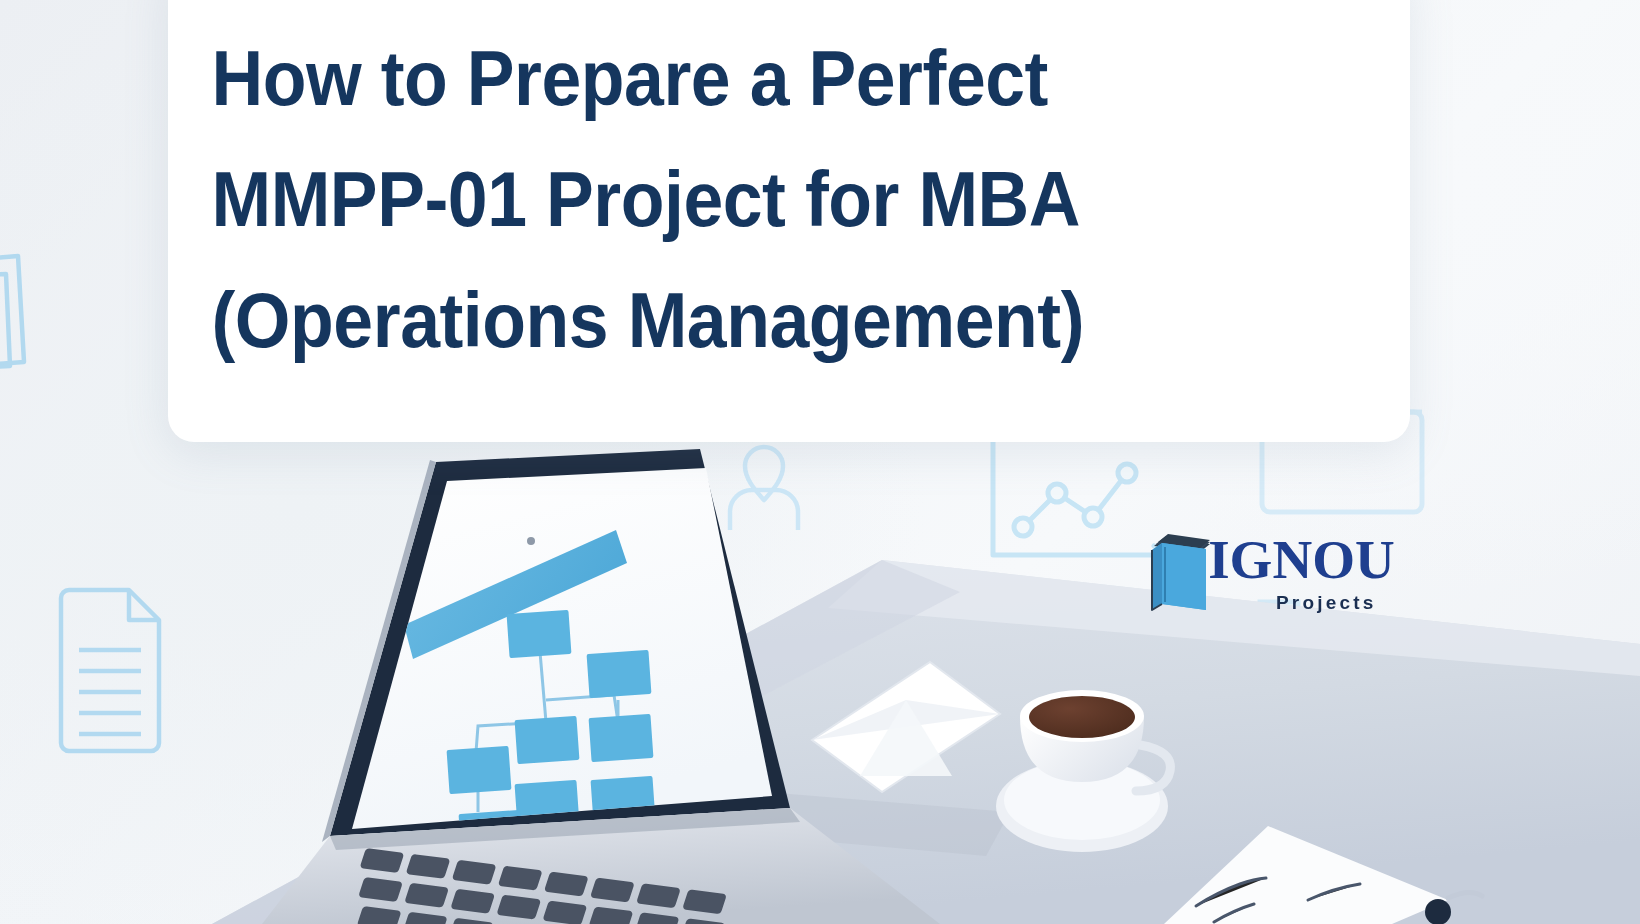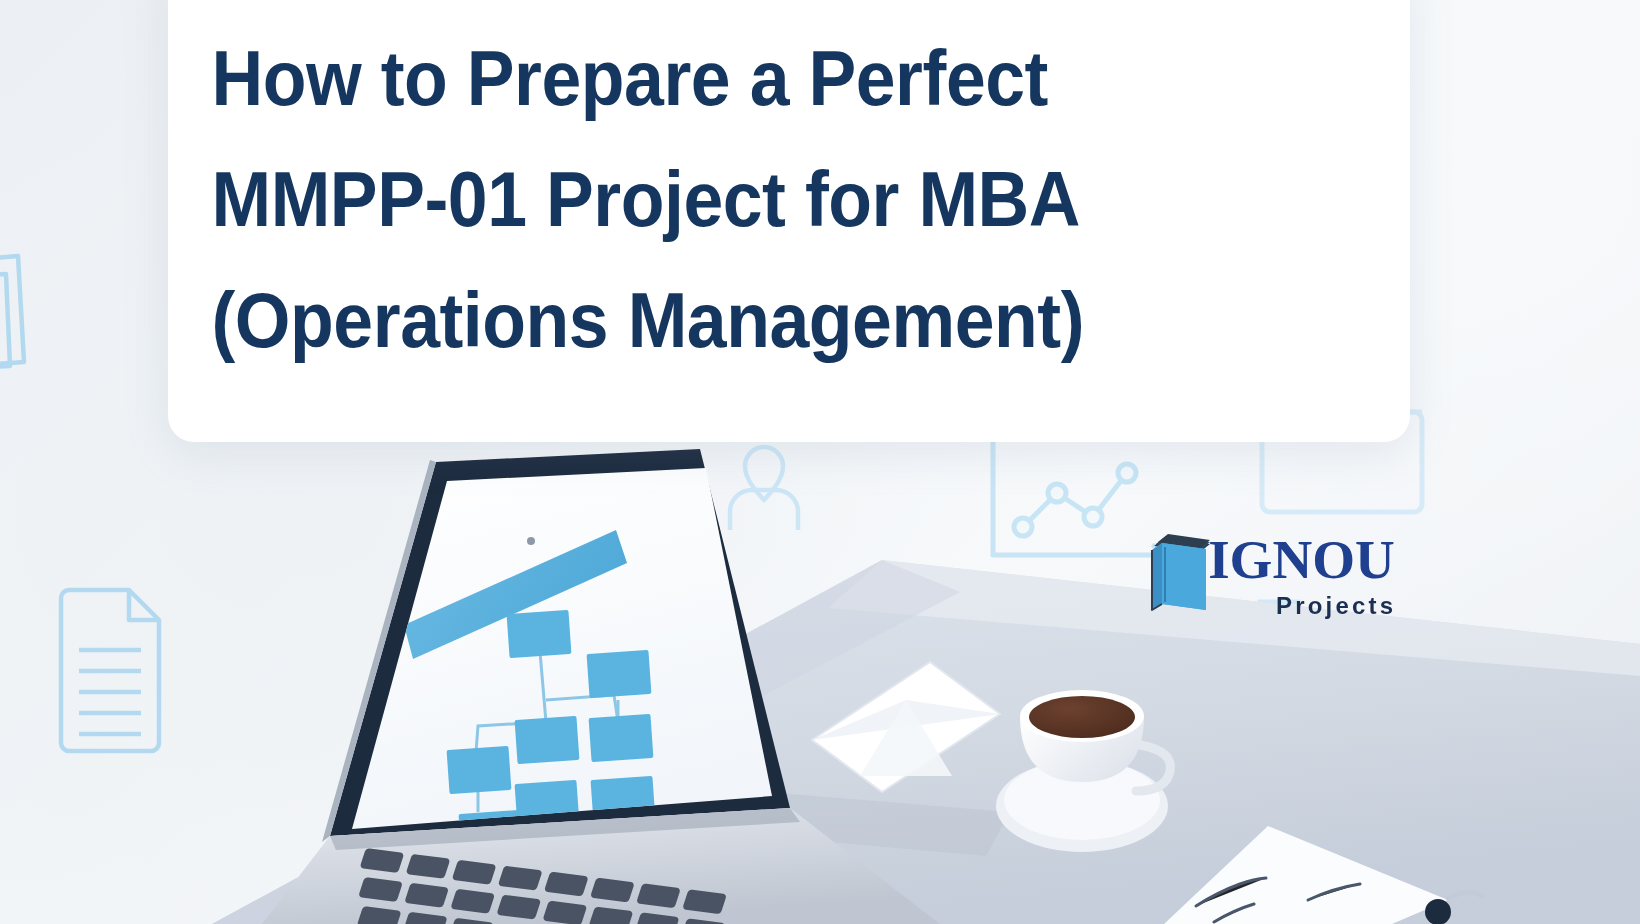--- a/index.html
+++ b/index.html
@@ -87,21 +87,21 @@
     letter-spacing: 0px;
     transform: scaleX(1.02);
   }
   #logo-sub {
     position: absolute;
     left: 128px;
     top: 66px;
     color: #1b2f52;
     font-family: "Liberation Sans", sans-serif;
     font-weight: bold;
-    font-size: 24px;
+    font-size: 19px;
     letter-spacing: 3.2px;
   }
 </style>
 </head>
 <body>
 
 <div id="stage">
 
   <div class="deco" id="deco-folder-left">
     <svg width="150" height="150" viewBox="0 0 150 150" fill="none" stroke="#a8d5ef" stroke-width="4.5">

